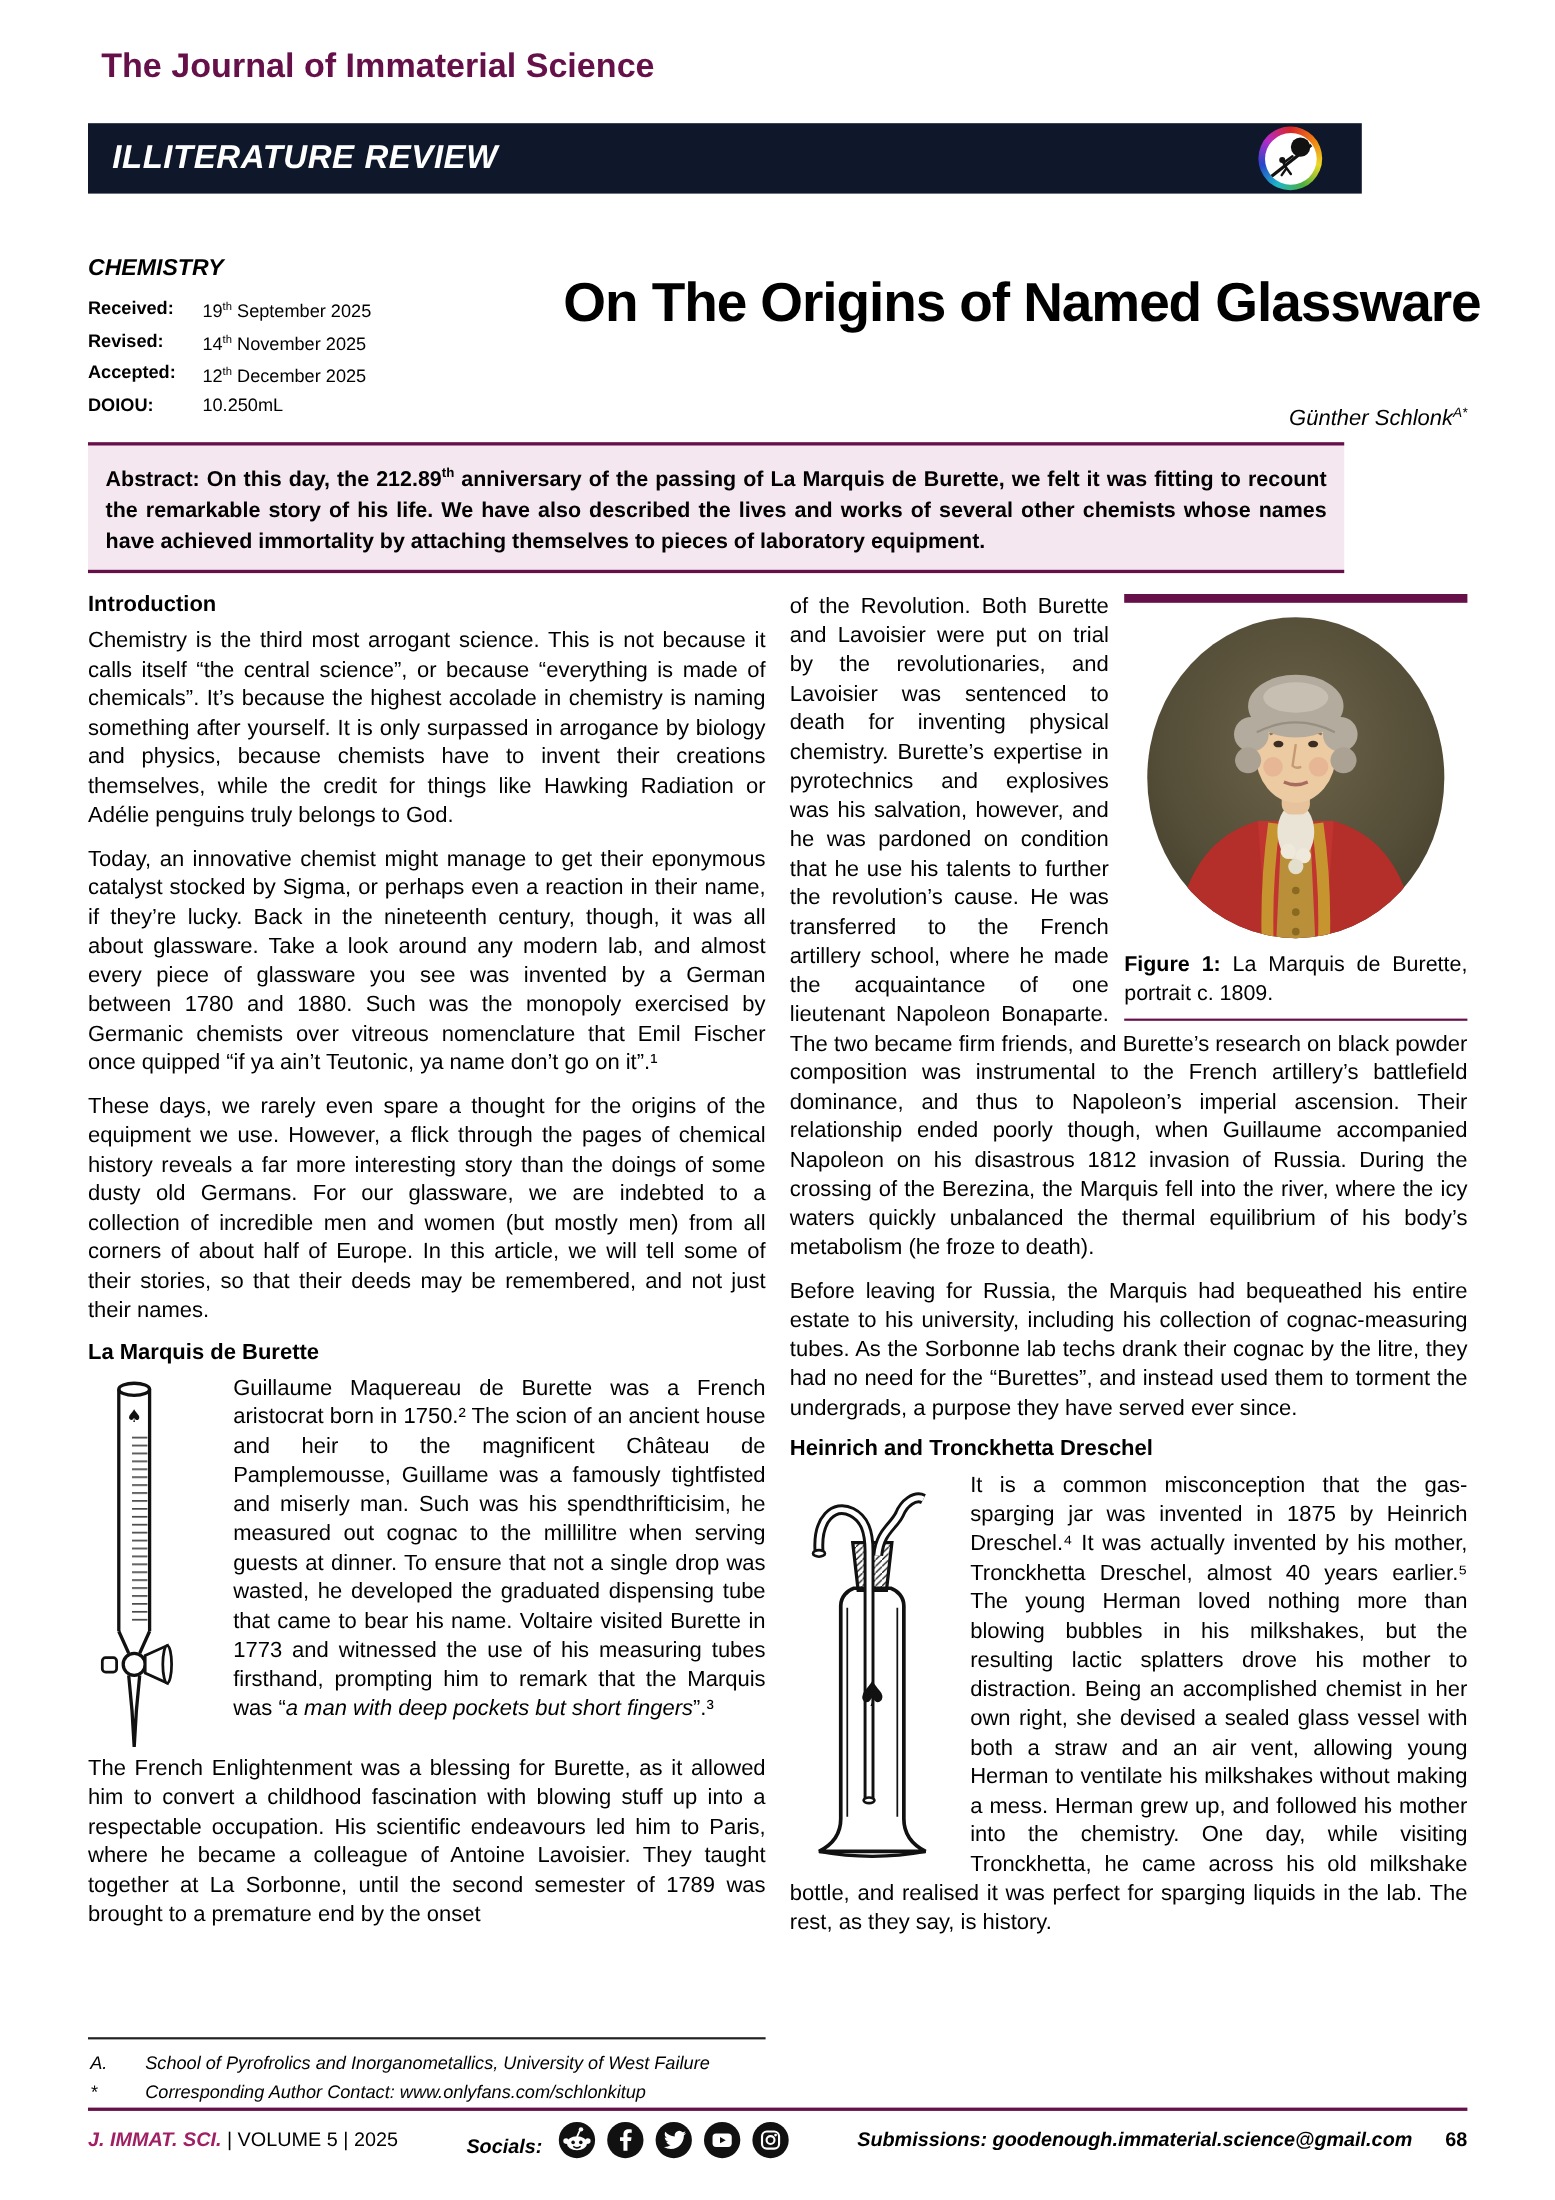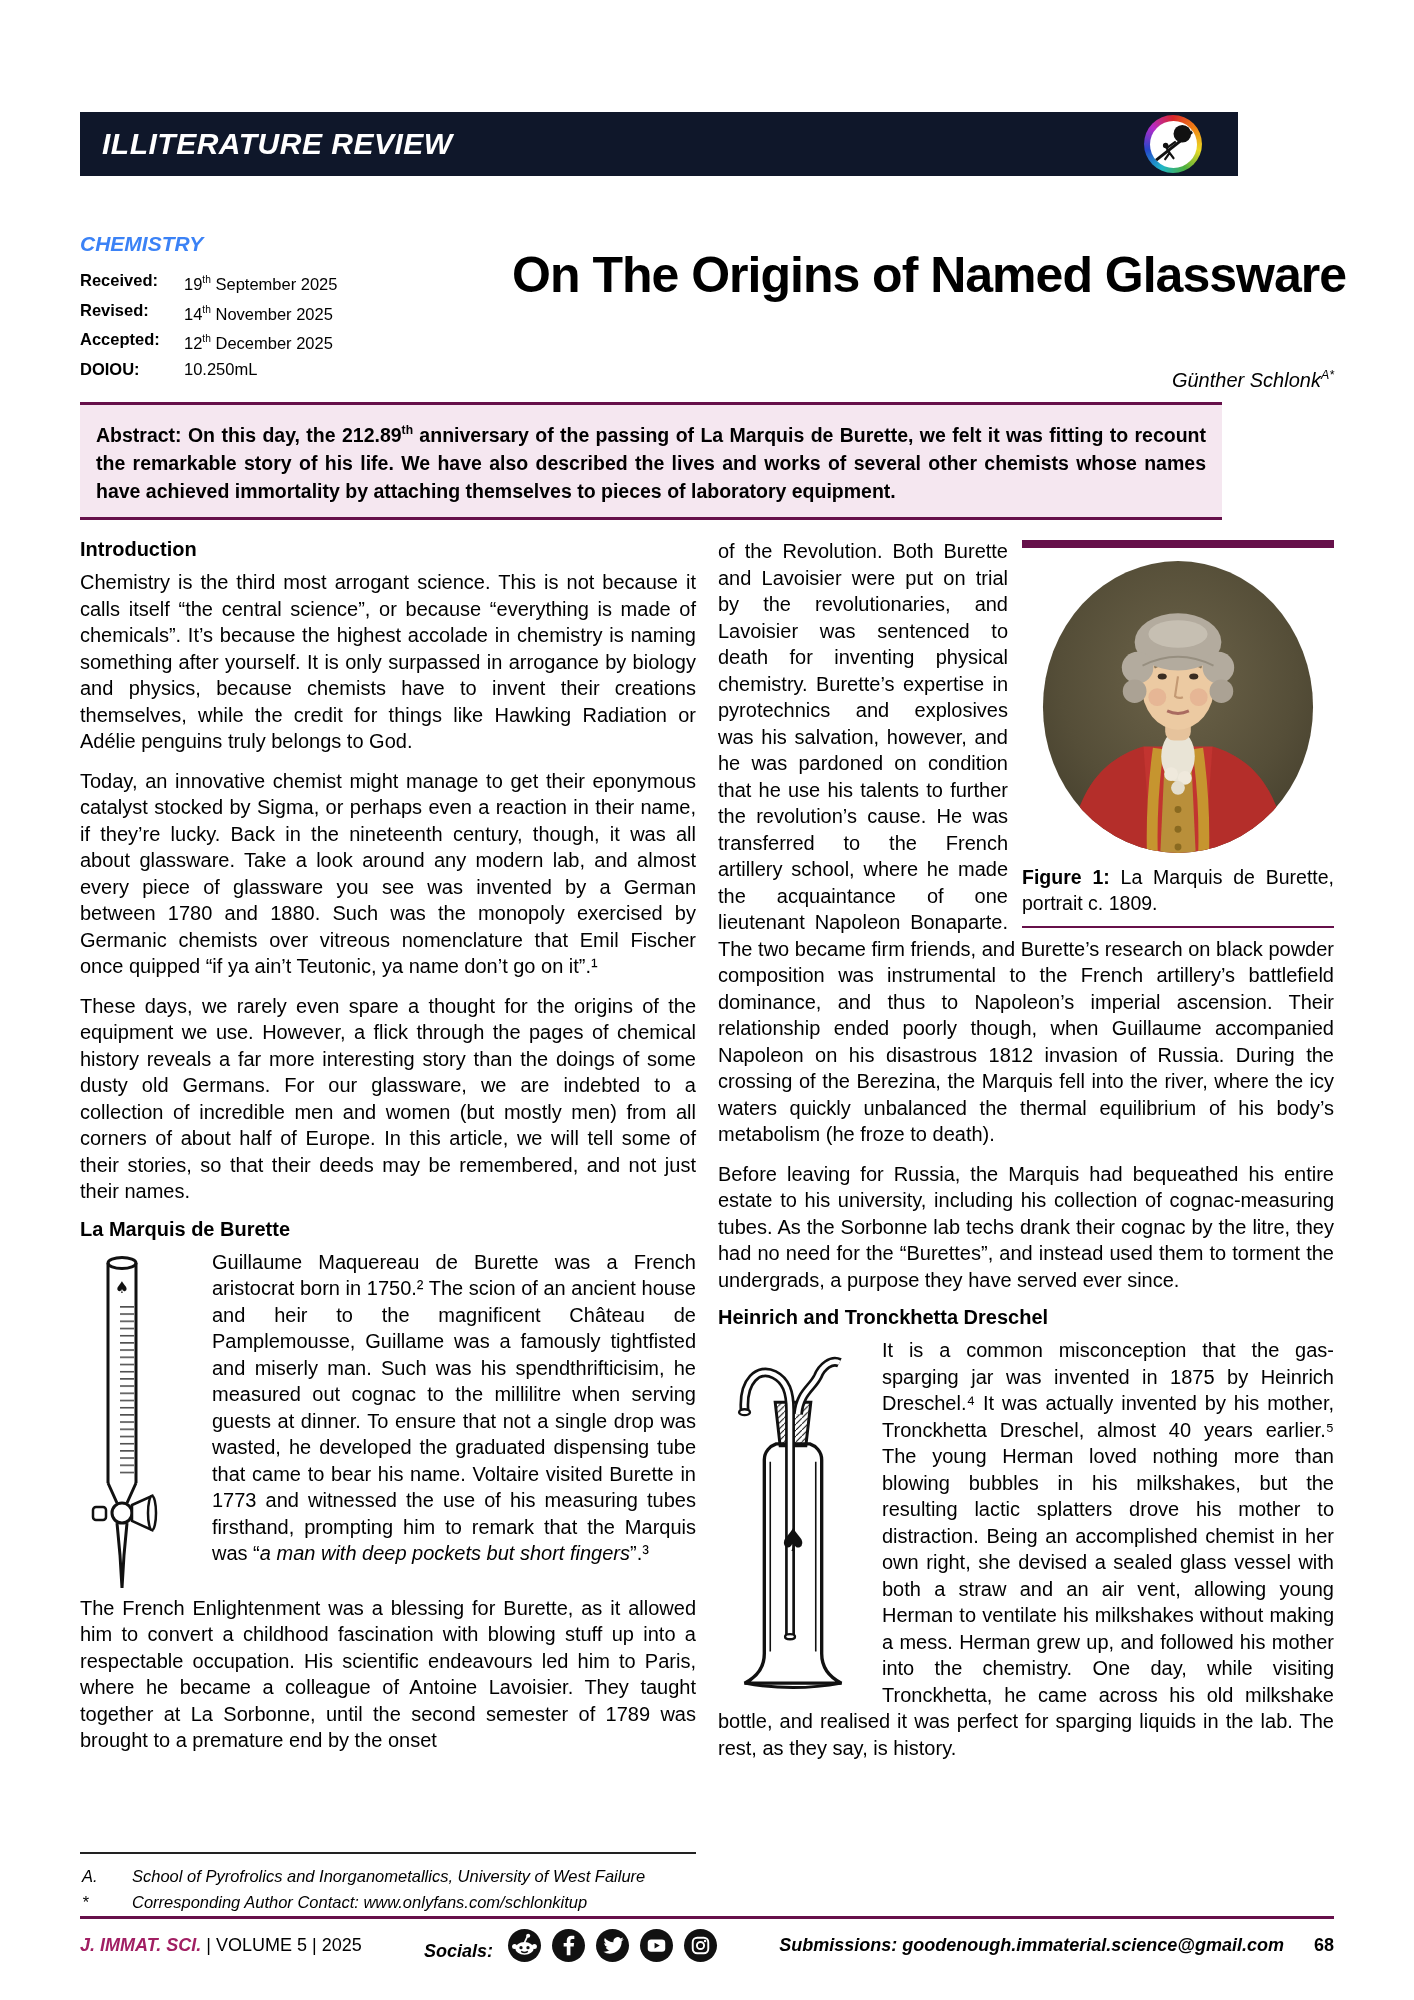--- a/index.html
+++ b/index.html
@@ -15,21 +15,21 @@
   #banner .btext{font-size:30px;font-style:italic;font-weight:700;color:#fff;
           line-height:64px;padding-left:22px;letter-spacing:.5px;display:inline-block;}
   #logo{position:absolute;right:36px;top:3px;width:58px;height:58px;border-radius:50%;
         background:conic-gradient(#d8262b,#f07f13,#ead824,#4caf3e,#1fb6c9,#2547c9,#b52bc9,#d8262b);
         display:flex;align-items:center;justify-content:center;}
   #logo .inner{width:47px;height:47px;border-radius:50%;background:#fff;overflow:hidden;
         display:flex;align-items:center;justify-content:center;}
 
   
   #meta{position:absolute;left:80px;top:232px;width:330px;}
-  #meta .cat{font-size:21px;font-weight:700;font-style:italic;color:#3b82f6;margin-bottom:11px;}
+  #meta .cat{font-size:21px;font-weight:700;font-style:italic;color:#000000;margin-bottom:11px;}
   .mrow{display:flex;font-size:16.5px;line-height:26px;}
   .mlabel{width:104px;font-weight:600;}
   .mval sup{font-size:.62em;}
 
   
   #title{position:absolute;left:330px;top:234px;width:1004px;margin:12px;text-align:right;
          font-size:50px;font-weight:700;letter-spacing:-1px;color:#000;}
   #author{position:absolute;left:700px;top:368px;width:634px;text-align:right;
           font-style:italic;font-size:20px;}
   #author sup{font-size:.62em;}
@@ -77,20 +77,21 @@
   .sicon svg{width:33px;height:33px;}
   .f-right{display:flex;align-items:center;}
   .f-sub{font-style:italic;font-weight:600;}
   .f-page{font-weight:700;margin-left:30px;}
 </style>
 </head>
 <body>
 
 <div class="page">
 
+  <div id="jtitle">The Journal of Immaterial Science</div>
   <div id="banner">
     <span class="btext">ILLITERATURE REVIEW</span>
     <div id="logo">
       <div class="inner">
         <svg viewBox="0 0 48 48" width="47" height="47">
           <path d="M5 41 L43 11" stroke="#111" stroke-width="3" fill="none"></path>
           <circle cx="33" cy="13" r="9" fill="#111"></circle>
           <circle cx="16" cy="25" r="2.8" fill="#111"></circle>
           <path d="M17 27.5 L20 32.5 M20 32.5 L15.5 39 M20 32.5 L24 38 M18 27 L25.5 21.5" stroke="#111" stroke-width="2.3" fill="none" stroke-linecap="round"></path>
         </svg>

